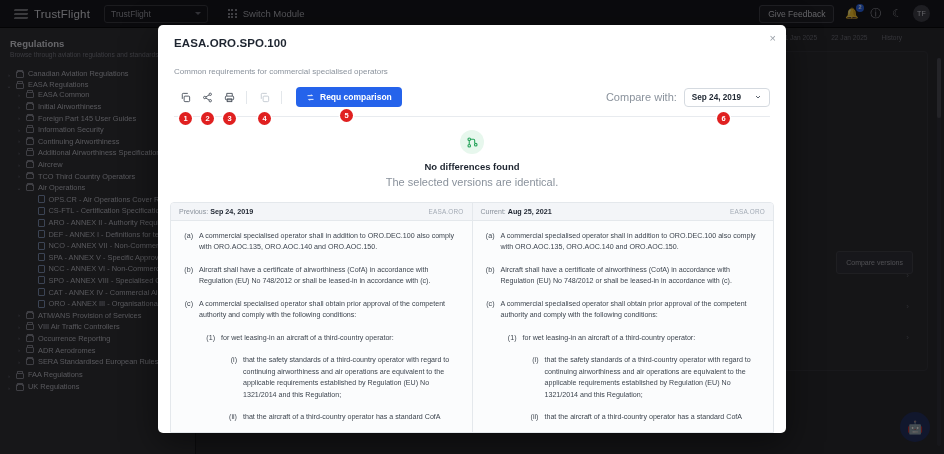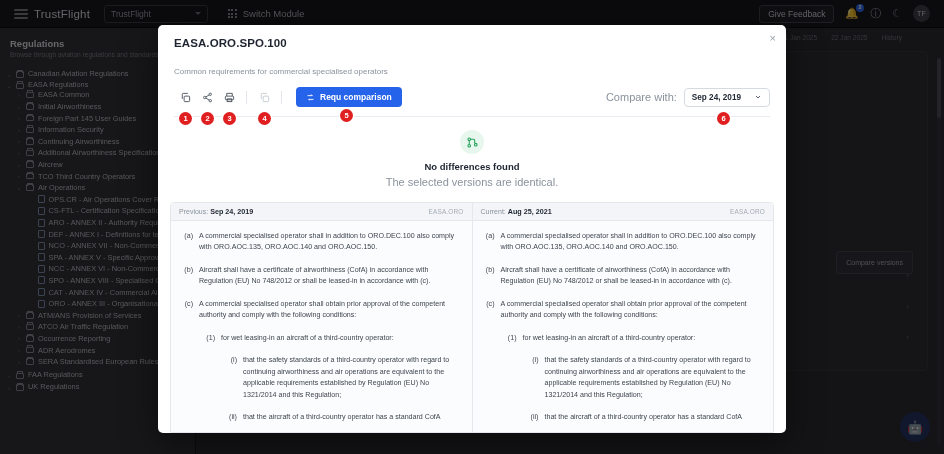--- a/index.html
+++ b/index.html
@@ -394,21 +394,21 @@
             <span>ORO - ANNEX III - Organisational Requ</span>
           </div>
           <div class="tnode lvl2">
             <span class="chev">›</span>
             <span class="folder"></span>
             <span>ATM/ANS Provision of Services</span>
           </div>
           <div class="tnode lvl2">
             <span class="chev">›</span>
             <span class="folder"></span>
-            <span>ATCO Air Traffic Regulation</span>
+            <span>VIII Air Traffic Controllers</span>
           </div>
           <div class="tnode lvl2">
             <span class="chev">›</span>
             <span class="folder"></span>
             <span>Occurrence Reporting</span>
           </div>
           <div class="tnode lvl2">
             <span class="chev">›</span>
             <span class="folder"></span>
             <span>ADR Aerodromes</span>

